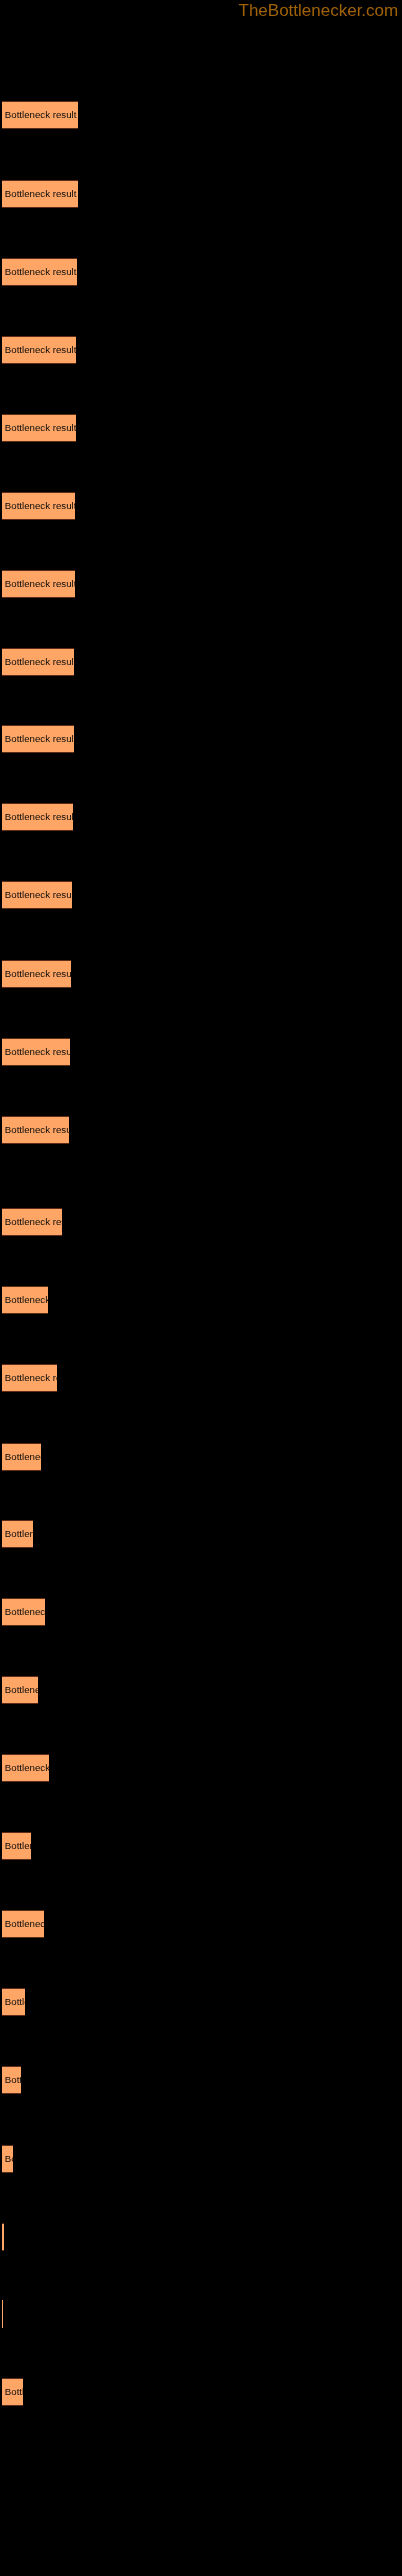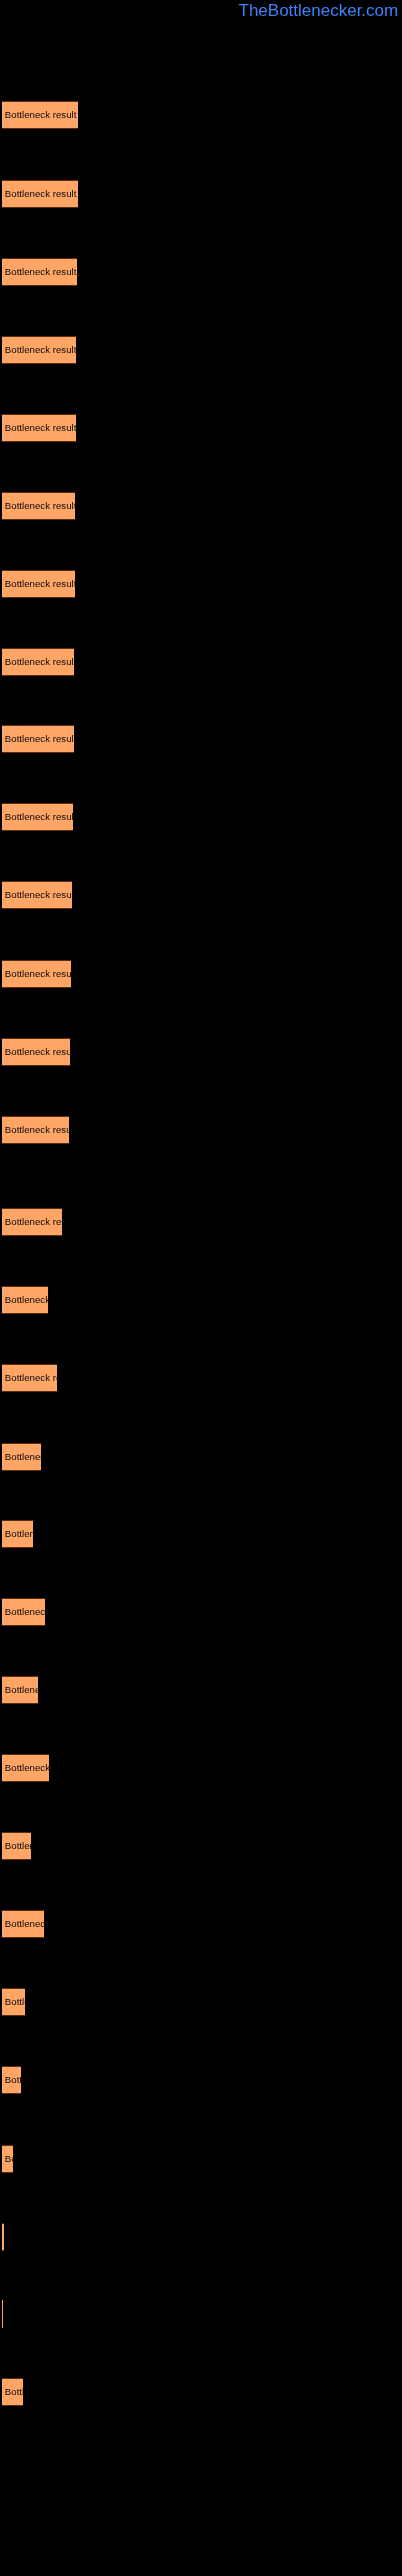--- a/index.html
+++ b/index.html
@@ -20,21 +20,21 @@
     height: 2576px;
     background: #000000;
   }
   .watermark {
     position: absolute;
     top: 0px;
     right: 4.8px;
     font-family: "Liberation Sans", sans-serif;
     font-size: 17px;
     line-height: 21px;
-    color: #3b82f6;
+    color: #a16207;
     letter-spacing: 0px;
     white-space: nowrap;
     user-select: none;
   }
   .chart-area {
     position: absolute;
     left: 0;
     top: 0;
     width: 403px;
     height: 2576px;

